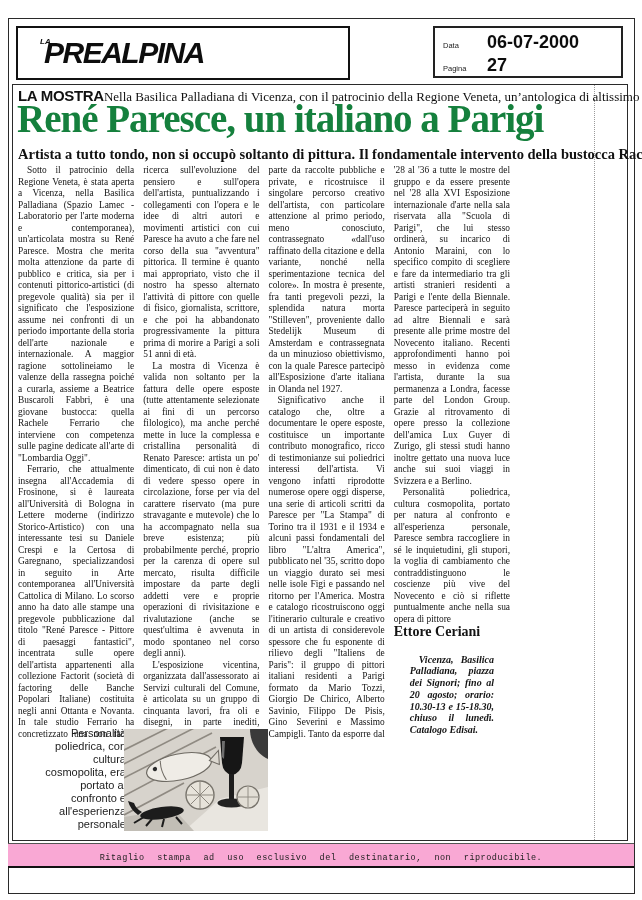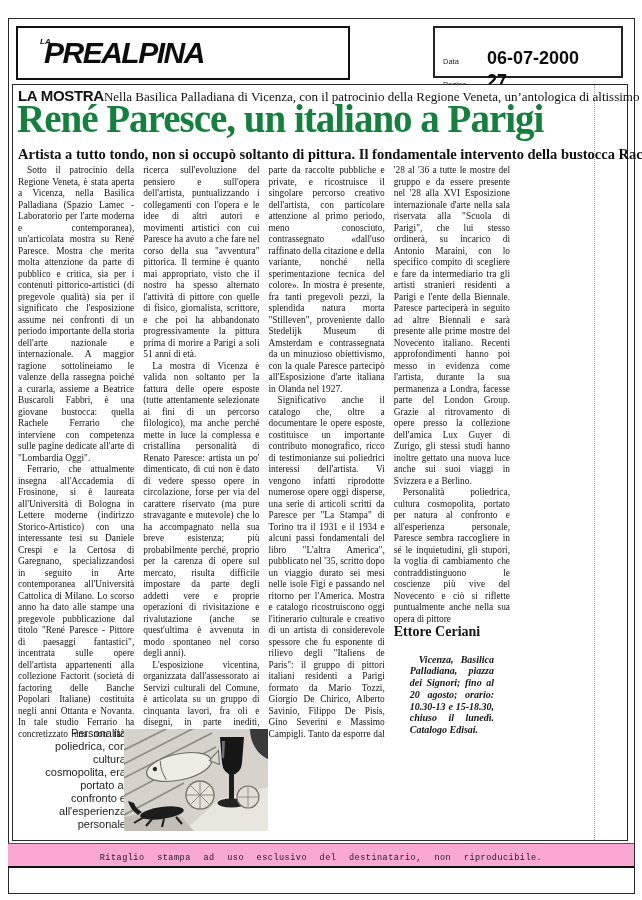--- a/index.html
+++ b/index.html
@@ -21,21 +21,21 @@
     position:relative;margin-left:26px;
     font-family:"Liberation Sans",sans-serif;font-weight:bold;font-style:italic;
     font-size:30px;letter-spacing:-1.5px;color:#0d0d0d;white-space:nowrap;
   }
   .logo-small{
     position:absolute;left:-4px;top:1px;font-size:8px;letter-spacing:0;
     font-weight:bold;font-style:italic;
   }
   .data-box{
     position:absolute;left:433px;top:26px;width:190px;height:52px;
-    border:2px solid #222;box-sizing:border-box;padding:20px 0 0 8px;
+    border:2px solid #222;box-sizing:border-box;padding:4px 0 0 8px;
   }
   .data-row{display:flex;align-items:baseline;margin-bottom:2px;}
   .data-label{
     font-family:"Liberation Sans",sans-serif;font-size:7.5px;color:#222;
     width:44px;flex:0 0 44px;
   }
   .data-value{
     font-family:"Liberation Sans",sans-serif;font-size:18px;font-weight:bold;color:#0c0c0c;
   }
   

